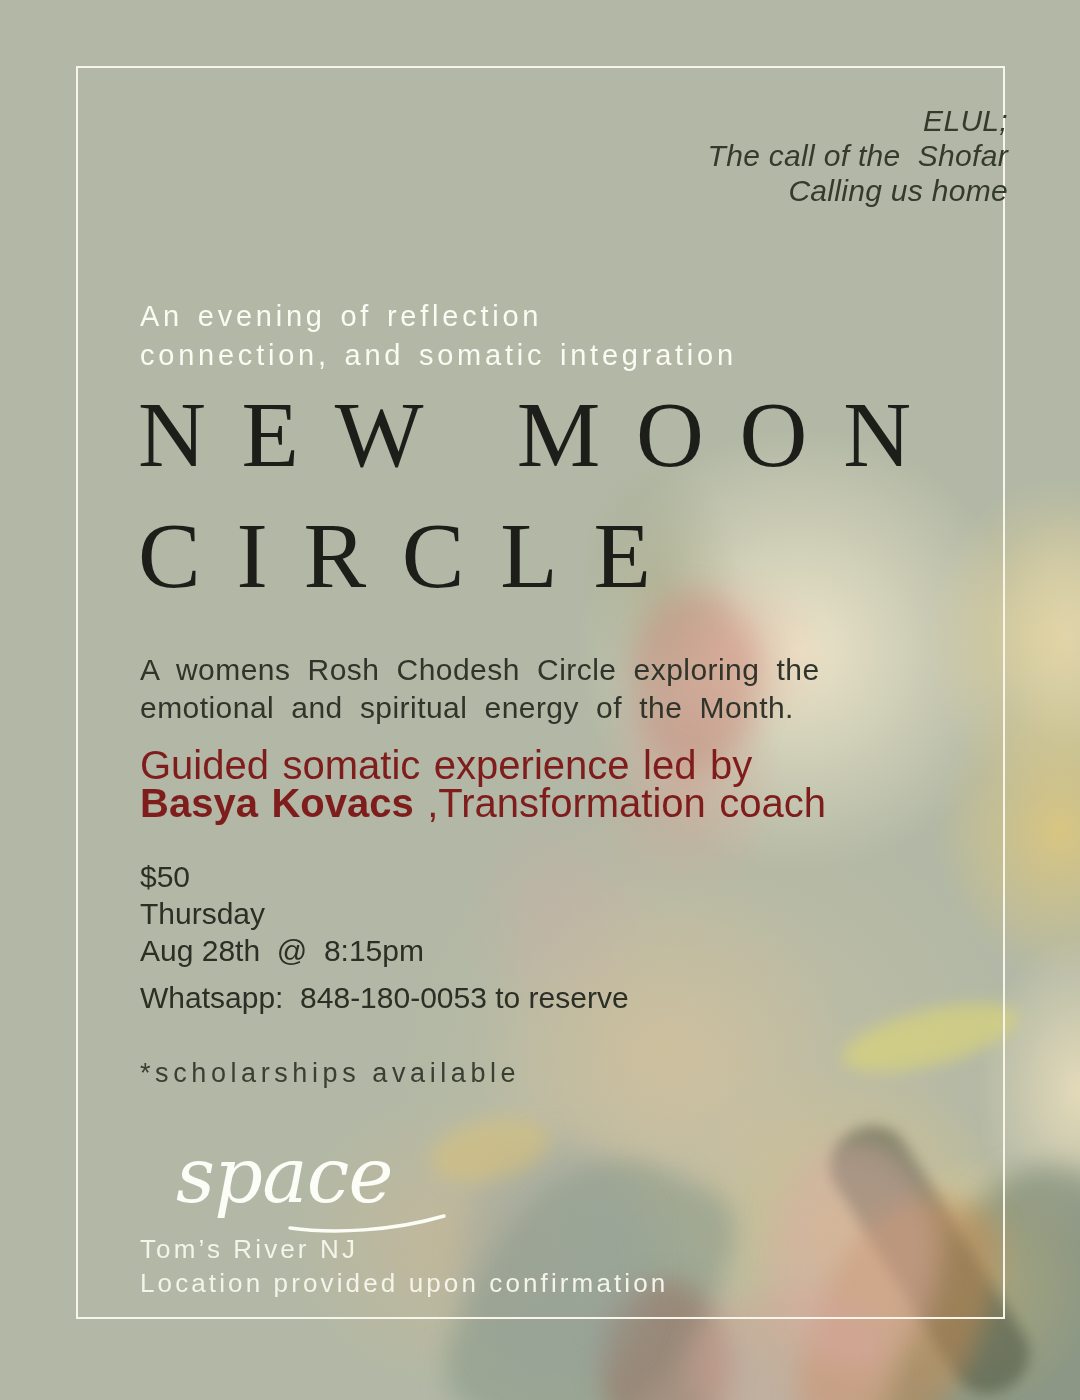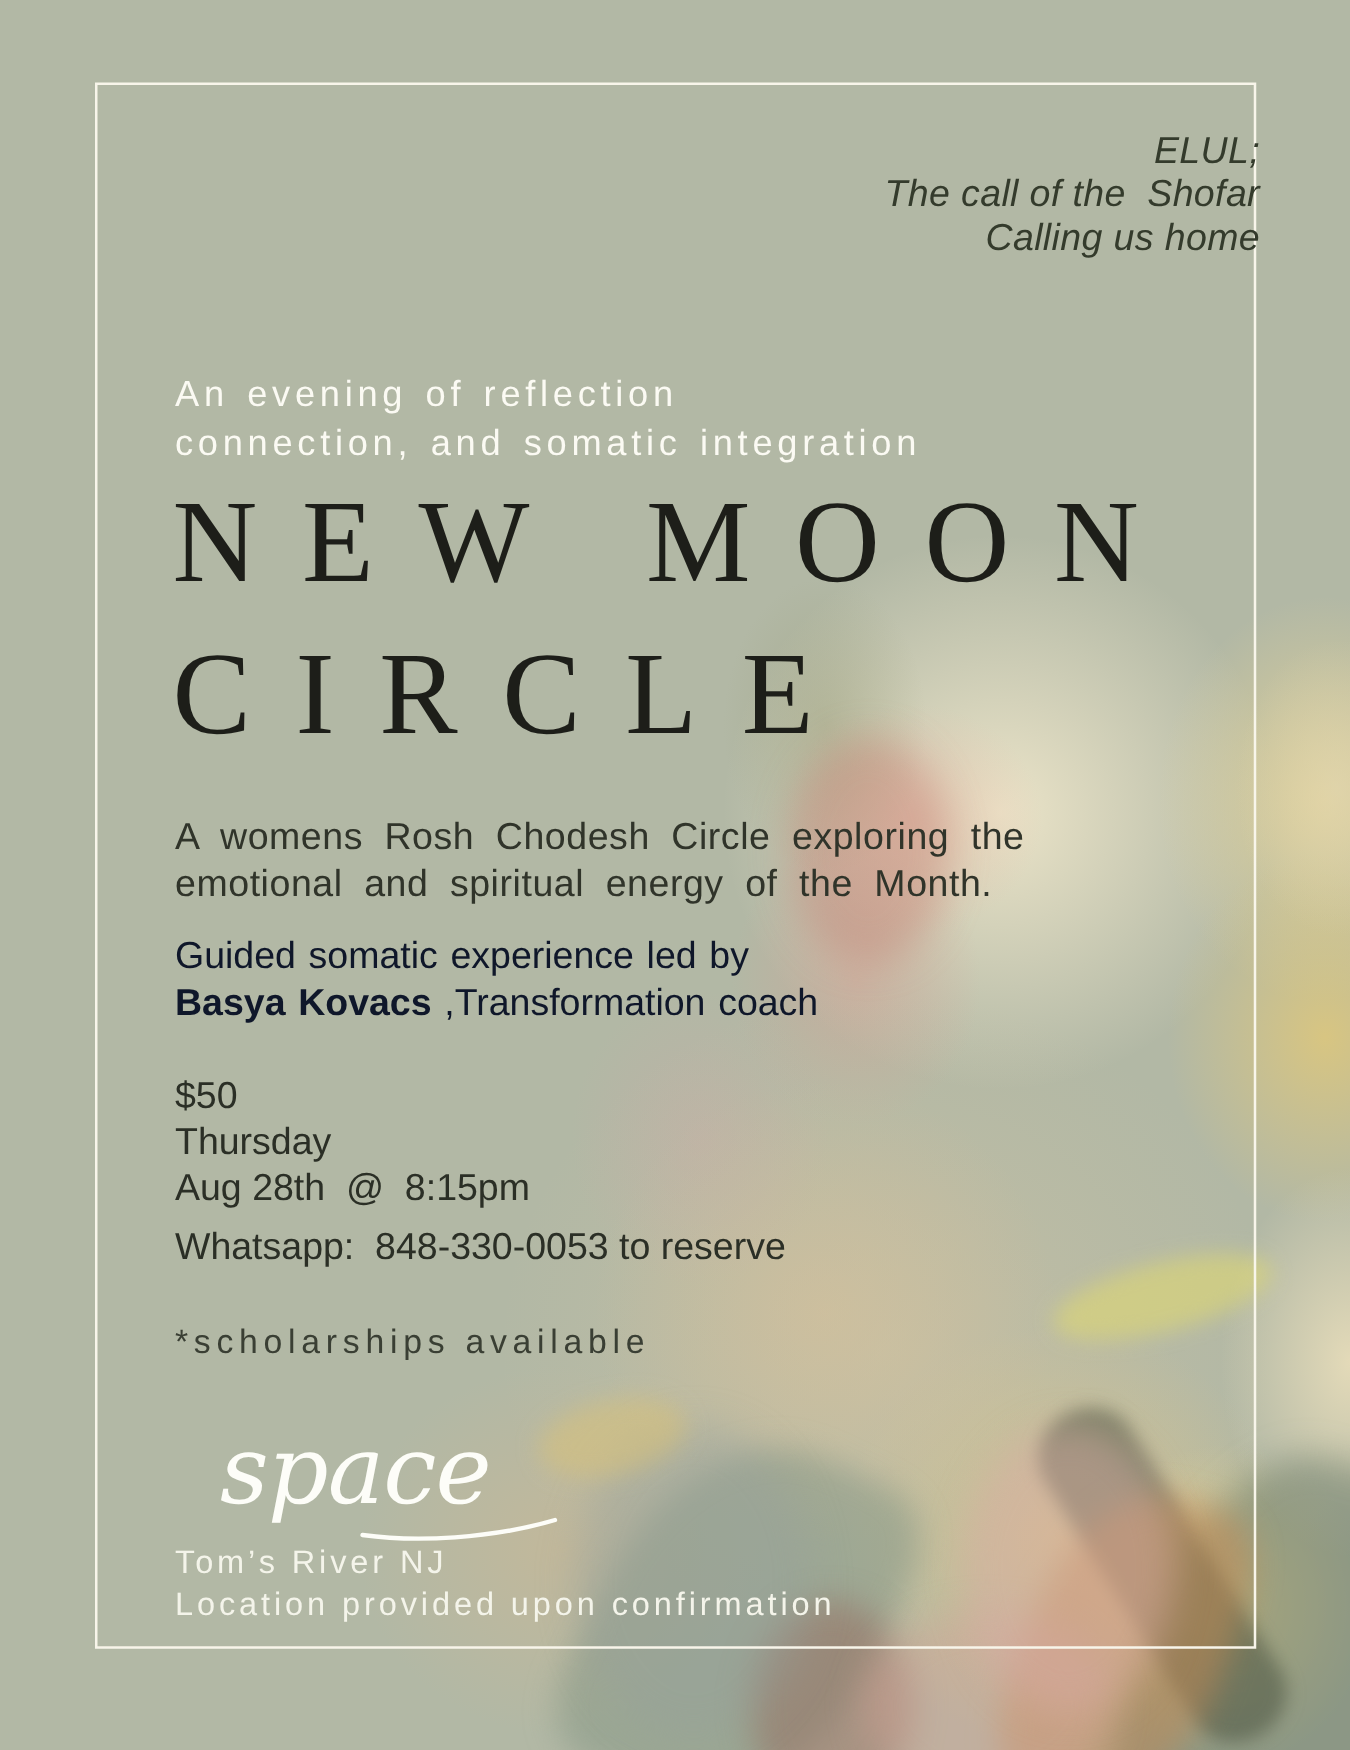--- a/index.html
+++ b/index.html
@@ -67,21 +67,21 @@
     font-size:94px;line-height:121px;letter-spacing:.38em;
     color:#1d1e19;
   }
   .desc{
     left:140px;top:651px;
     font-size:30px;line-height:38px;color:#30342a;
     word-spacing:.28em;letter-spacing:.015em;
   }
   .facil{
     left:140px;top:746px;
-    font-size:30px;line-height:38px;color:#0f172a;word-spacing:.06em;
+    font-size:40px;line-height:38px;color:#7f1d1d;word-spacing:.06em;
   }
   .facil b{font-weight:700;}
   .details{
     left:140px;top:858px;
     font-size:30px;line-height:37px;color:#2b2f26;
   }
   .contact{
     left:140px;top:981px;
     font-size:30px;color:#2b2f26;
   }
@@ -160,21 +160,21 @@
     <div>Guided somatic experience led by</div>
     <div><b>Basya Kovacs</b><span class="pre"> ,Transformation coach</span></div>
   </div>
 
   <div class="txt details">
     <div>$50</div>
     <div>Thursday</div>
     <div class="pre">Aug 28th  @  8:15pm</div>
   </div>
 
-  <div class="txt contact pre">Whatsapp:  848-330-0053 to reserve</div>
+  <div class="txt contact pre">Whatsapp:  848-180-0053 to reserve</div>
 
   <div class="txt note">*scholarships available</div>
 
   <div class="txt logo">space</div>
   <svg class="flourish" width="160" height="32" viewBox="0 0 160 32">
     <path d="M2 24 C 45 30, 105 27, 156 12" fill="none" stroke="#fdfdf8" stroke-width="3.5" stroke-linecap="round"></path>
   </svg>
 
   <div class="txt loc">
     <div>Tom’s River NJ</div>

